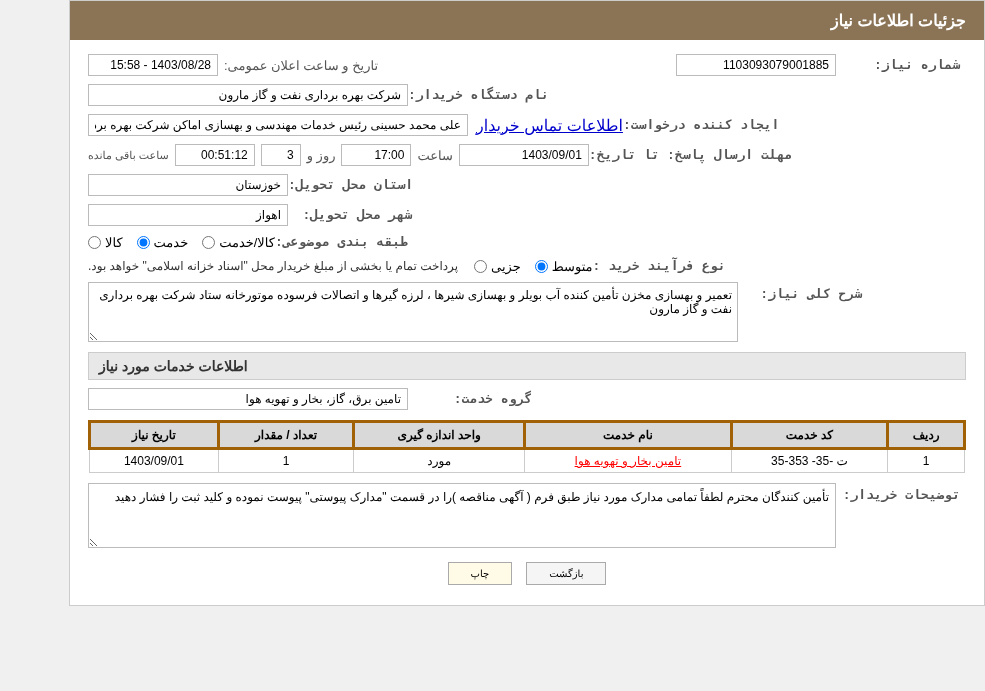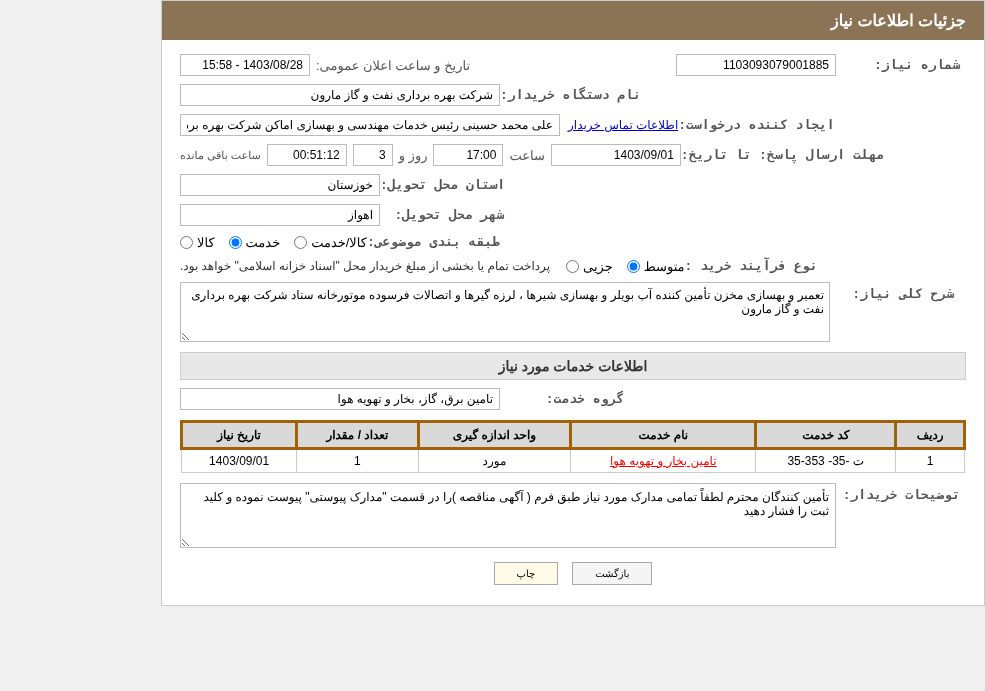--- a/index.html
+++ b/index.html
@@ -3,21 +3,21 @@
   <meta charset="utf-8">
   <style>
     * { box-sizing: border-box; margin: 0; padding: 0; }
     body {
       font-family: Tahoma, Arial, sans-serif;
       font-size: 13px;
       background: #f0f0f0;
       direction: rtl;
     }
     .page-container {
-      width: 824px;
+      width: 916px;
       background: #fff;
       border: 1px solid #ccc;
     }
     .header {
       background: #8B7355;
       color: #fff;
       text-align: right;
       padding: 10px 18px;
       font-size: 16px;
       font-weight: bold;
@@ -53,21 +53,21 @@
     .input-small { width: 130px; }
     .input-num { width: 160px; }
     .section-title {
       background: #e8e8e8;
       border: 1px solid #ccc;
       font-weight: bold;
       font-size: 14px;
       color: #333;
       padding: 5px 10px;
       margin: 10px 0 8px 0;
-      text-align: center;
+      text-align: left;
     }
     .blue-link {
       color: #0000cc;
       text-decoration: underline;
       cursor: pointer;
     }
     .radio-group {
       display: flex;
       gap: 14px;
       align-items: center;
@@ -185,21 +185,21 @@
       <input class="input-box input-small" readonly="" value="1403/08/28 - 15:58" style="">
     </div>
 
     <div class="form-row">
       <span class="label">نام دستگاه خریدار:</span>
       <input class="input-box input-wide" readonly="" value="شرکت بهره برداری نفت و گاز مارون" style="">
     </div>
 
     <div class="form-row">
       <span class="label">ایجاد کننده درخواست:</span>
-      <span class="blue-link" style="margin-left:8px; font-size:12px;">اطلاعات تماس خریدار</span>
+      <span class="blue-link" style="margin-left:8px; font-size:16px;">اطلاعات تماس خریدار</span>
       <input class="input-box" style="width: 380px;" readonly="" value="علی محمد حسینی رئیس خدمات مهندسی و بهسازی اماکن شرکت بهره برداری">
     </div>
 
     <div class="form-row">
       <span class="label">مهلت ارسال پاسخ: تا تاریخ:</span>
       <div class="date-time-row">
         <input class="input-box input-small" readonly="" value="1403/09/01" style="">
         <span class="inline-label">ساعت</span>
         <input class="input-box" style="width: 70px;" readonly="" value="17:00">
         <span class="inline-label">روز و</span>

